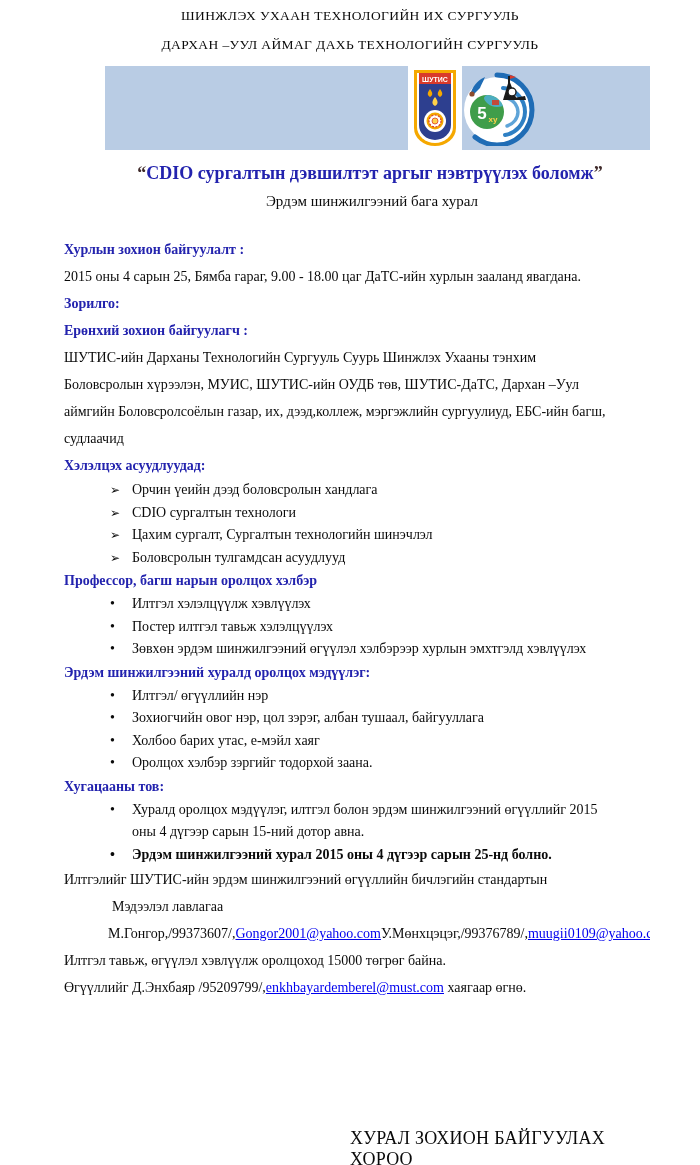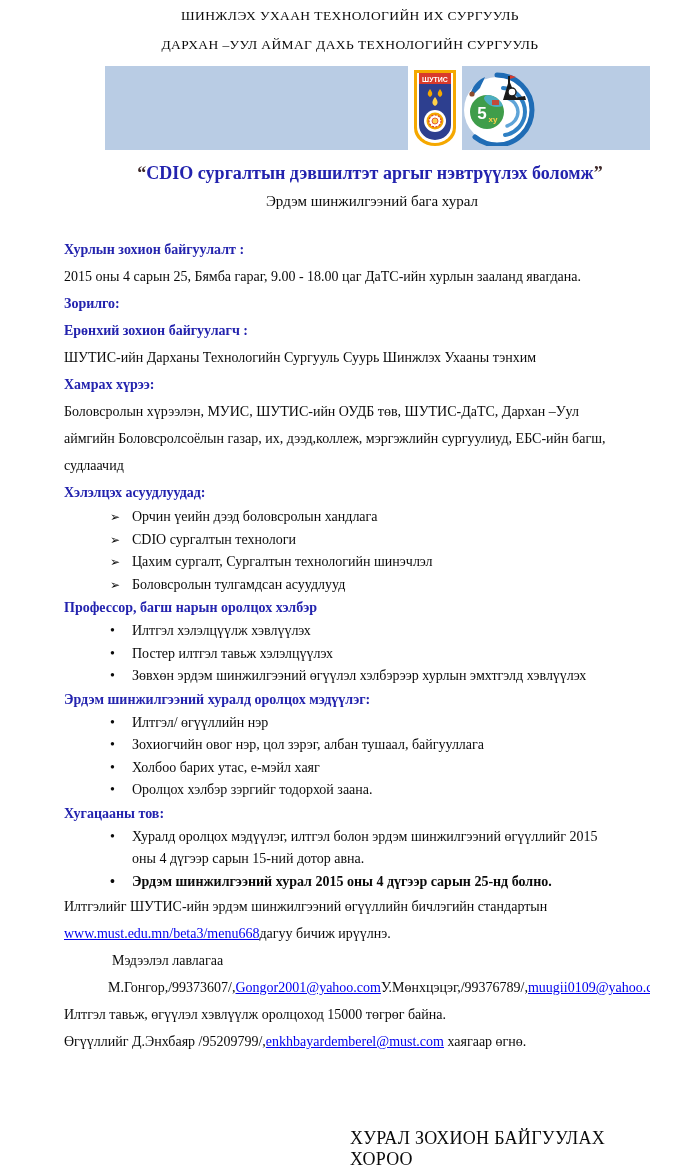--- a/index.html
+++ b/index.html
@@ -125,21 +125,20 @@
   <div class="content">
 
     <p class="sec-heading">Хурлын зохион байгуулалт :</p>
     <p>2015 оны 4 сарын 25, Бямба гараг, 9.00 - 18.00 цаг ДаТС-ийн хурлын зааланд явагдана.</p>
 
     <p class="sec-heading">Зорилго:</p>
 
     <p class="sec-heading">Ерөнхий зохион байгуулагч :</p>
     <p>ШУТИС-ийн Дарханы Технологийн Сургууль Суурь Шинжлэх Ухааны тэнхим</p>
 
-    <p class="sec-heading">Хамрах хүрээ:</p>
     <p>Боловсролын хүрээлэн, МУИС, ШУТИС-ийн ОУДБ төв, ШУТИС-ДаТС, Дархан –Уул аймгийн Боловсролсоёлын газар,  их, дээд,коллеж, мэргэжлийн сургуулиуд, ЕБС-ийн  багш, судлаачид</p>
 
     <p class="sec-heading">Хэлэлцэх асуудлуудад:</p>
     <ul class="doclist arrows">
       <li><span class="marker">➢</span><span>Орчин үеийн дээд боловсролын хандлага</span></li>
       <li><span class="marker">➢</span><span>CDIO сургалтын технологи</span></li>
       <li><span class="marker">➢</span><span>Цахим сургалт, Сургалтын технологийн шинэчлэл</span></li>
       <li><span class="marker">➢</span><span>Боловсролын тулгамдсан асуудлууд</span></li>
     </ul>
 
@@ -158,21 +157,20 @@
       <li><span class="marker">•</span><span>Оролцох хэлбэр зэргийг тодорхой заана.</span></li>
     </ul>
 
     <p class="sec-heading tight">Хугацааны тов:</p>
     <ul class="doclist dots">
       <li><span class="marker">•</span><span>Хуралд оролцох мэдүүлэг, илтгэл болон эрдэм шинжилгээний өгүүллийг 2015 оны 4 дүгээр сарын 15-ний дотор авна.</span></li>
       <li class="bold-item"><span class="marker">•</span><span>Эрдэм шинжилгээний хурал 2015 оны 4 дүгээр сарын 25-нд болно.</span></li>
     </ul>
 
     <p>Илтгэлийг ШУТИС-ийн эрдэм шинжилгээний өгүүллийн бичлэгийн стандартын</p>
-    <p><a class="doc-link">www.must.edu.mn/beta3/menu668</a><span>дагуу бичиж ирүүлнэ.</span></p>
 
     <p class="black-heading">Мэдээлэл лавлагаа</p>
     <p class="indented"><span>М.Гонгор,/99373607/,</span><a class="doc-link">Gongor2001@yahoo.com</a><span>У.Мөнхцэцэг,/99376789/,</span><a class="doc-link">muugii0109@yahoo.com</a></p>
 
     <p>Илтгэл тавьж, өгүүлэл хэвлүүлж оролцоход 15000 төгрөг байна.</p>
 
     <p><span>Өгүүллийг Д.Энхбаяр /95209799/,</span><a class="doc-link">enkhbayardemberel@must.com</a><span> хаягаар өгнө.</span></p>
 
   </div>
 

